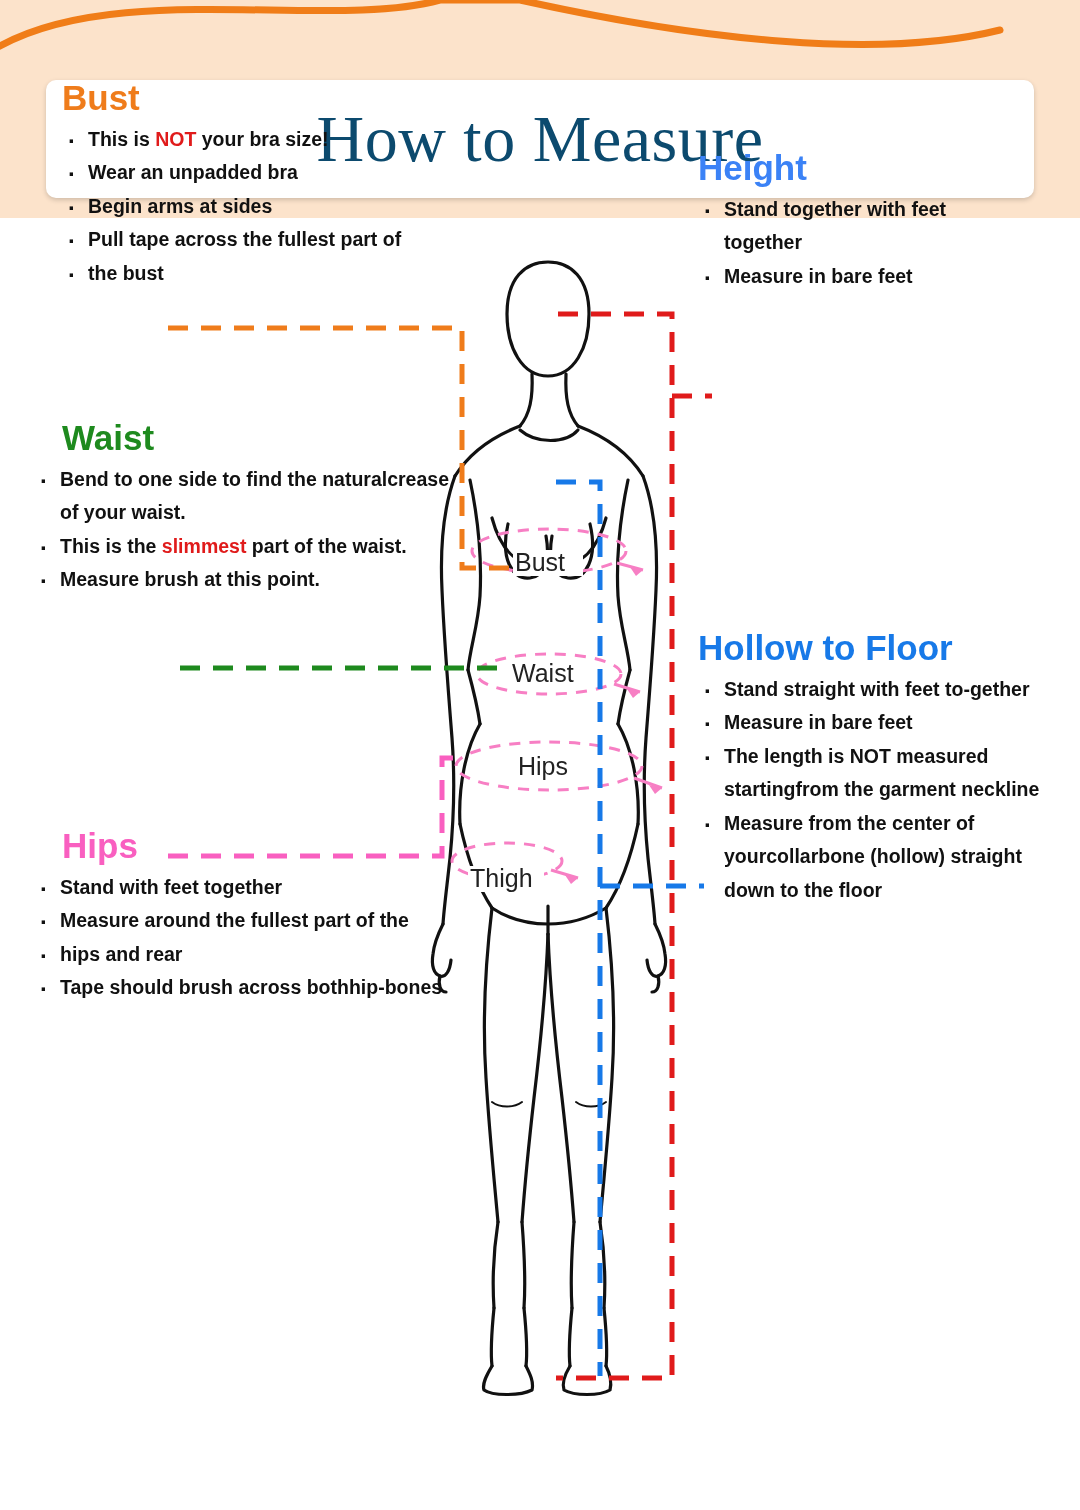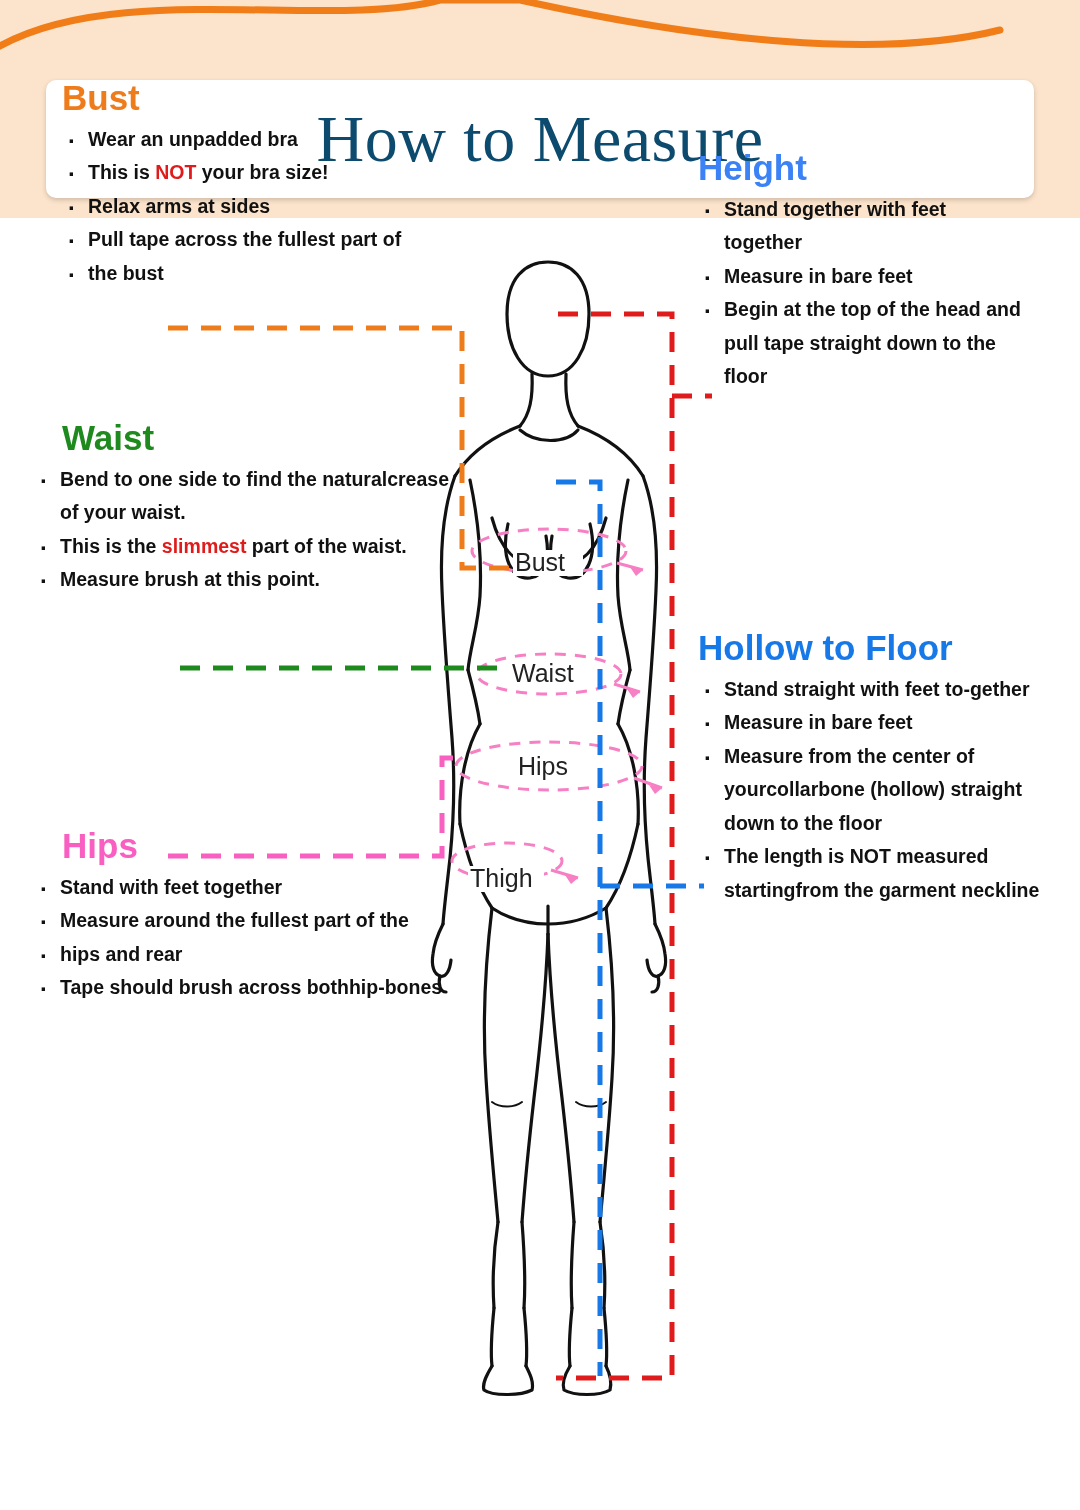--- a/index.html
+++ b/index.html
@@ -237,23 +237,23 @@
 
   <g fill="none" stroke="#1779e8" stroke-width="5" stroke-dasharray="20 13">
     <path d="M556 264 L 600 264 L 600 1158"></path>
     <path d="M600 668 L 704 668"></path>
   </g>
 </svg>
 
 <div class="block" id="block-bust">
   <h2>Bust</h2>
   <ul>
+    <li><span>This is </span><span class="hl-not">NOT</span><span> your bra size!</span></li>
     <li><span>Wear an unpadded bra</span></li>
-    <li><span>This is </span><span class="hl-not">NOT</span><span> your bra size!</span></li>
-    <li><span>Relax arms at sides</span></li>
+    <li><span>Begin arms at sides</span></li>
     <li><span>Pull tape across the fullest part of</span></li>
     <li><span>the bust</span></li>
   </ul>
 </div>
 
 <div class="block" id="block-waist">
   <h2>Waist</h2>
   <ul>
     <li><span>Bend to one side to find the naturalcrease of your waist.</span></li>
     <li><span>This is the </span><span class="hl-slim">slimmest</span><span> part of the waist.</span></li>
@@ -269,25 +269,24 @@
     <li><span>hips and rear</span></li>
     <li><span>Tape should brush across bothhip-bones</span></li>
   </ul>
 </div>
 
 <div class="block" id="block-height">
   <h2>Height</h2>
   <ul>
     <li><span>Stand together with feet together</span></li>
     <li><span>Measure in bare feet</span></li>
-    <li><span>Begin at the top of the head and pull tape straight down to the floor</span></li>
   </ul>
 </div>
 
 <div class="block" id="block-hollow">
   <h2>Hollow to Floor</h2>
   <ul>
     <li><span>Stand straight with feet to-gether</span></li>
     <li><span>Measure in bare feet</span></li>
+    <li><span>The length is NOT measured startingfrom the garment neckline</span></li>
     <li><span>Measure from the center of yourcollarbone (hollow) straight down to the floor</span></li>
-    <li><span>The length is NOT measured startingfrom the garment neckline</span></li>
   </ul>
 </div>
 
 </body></html>

